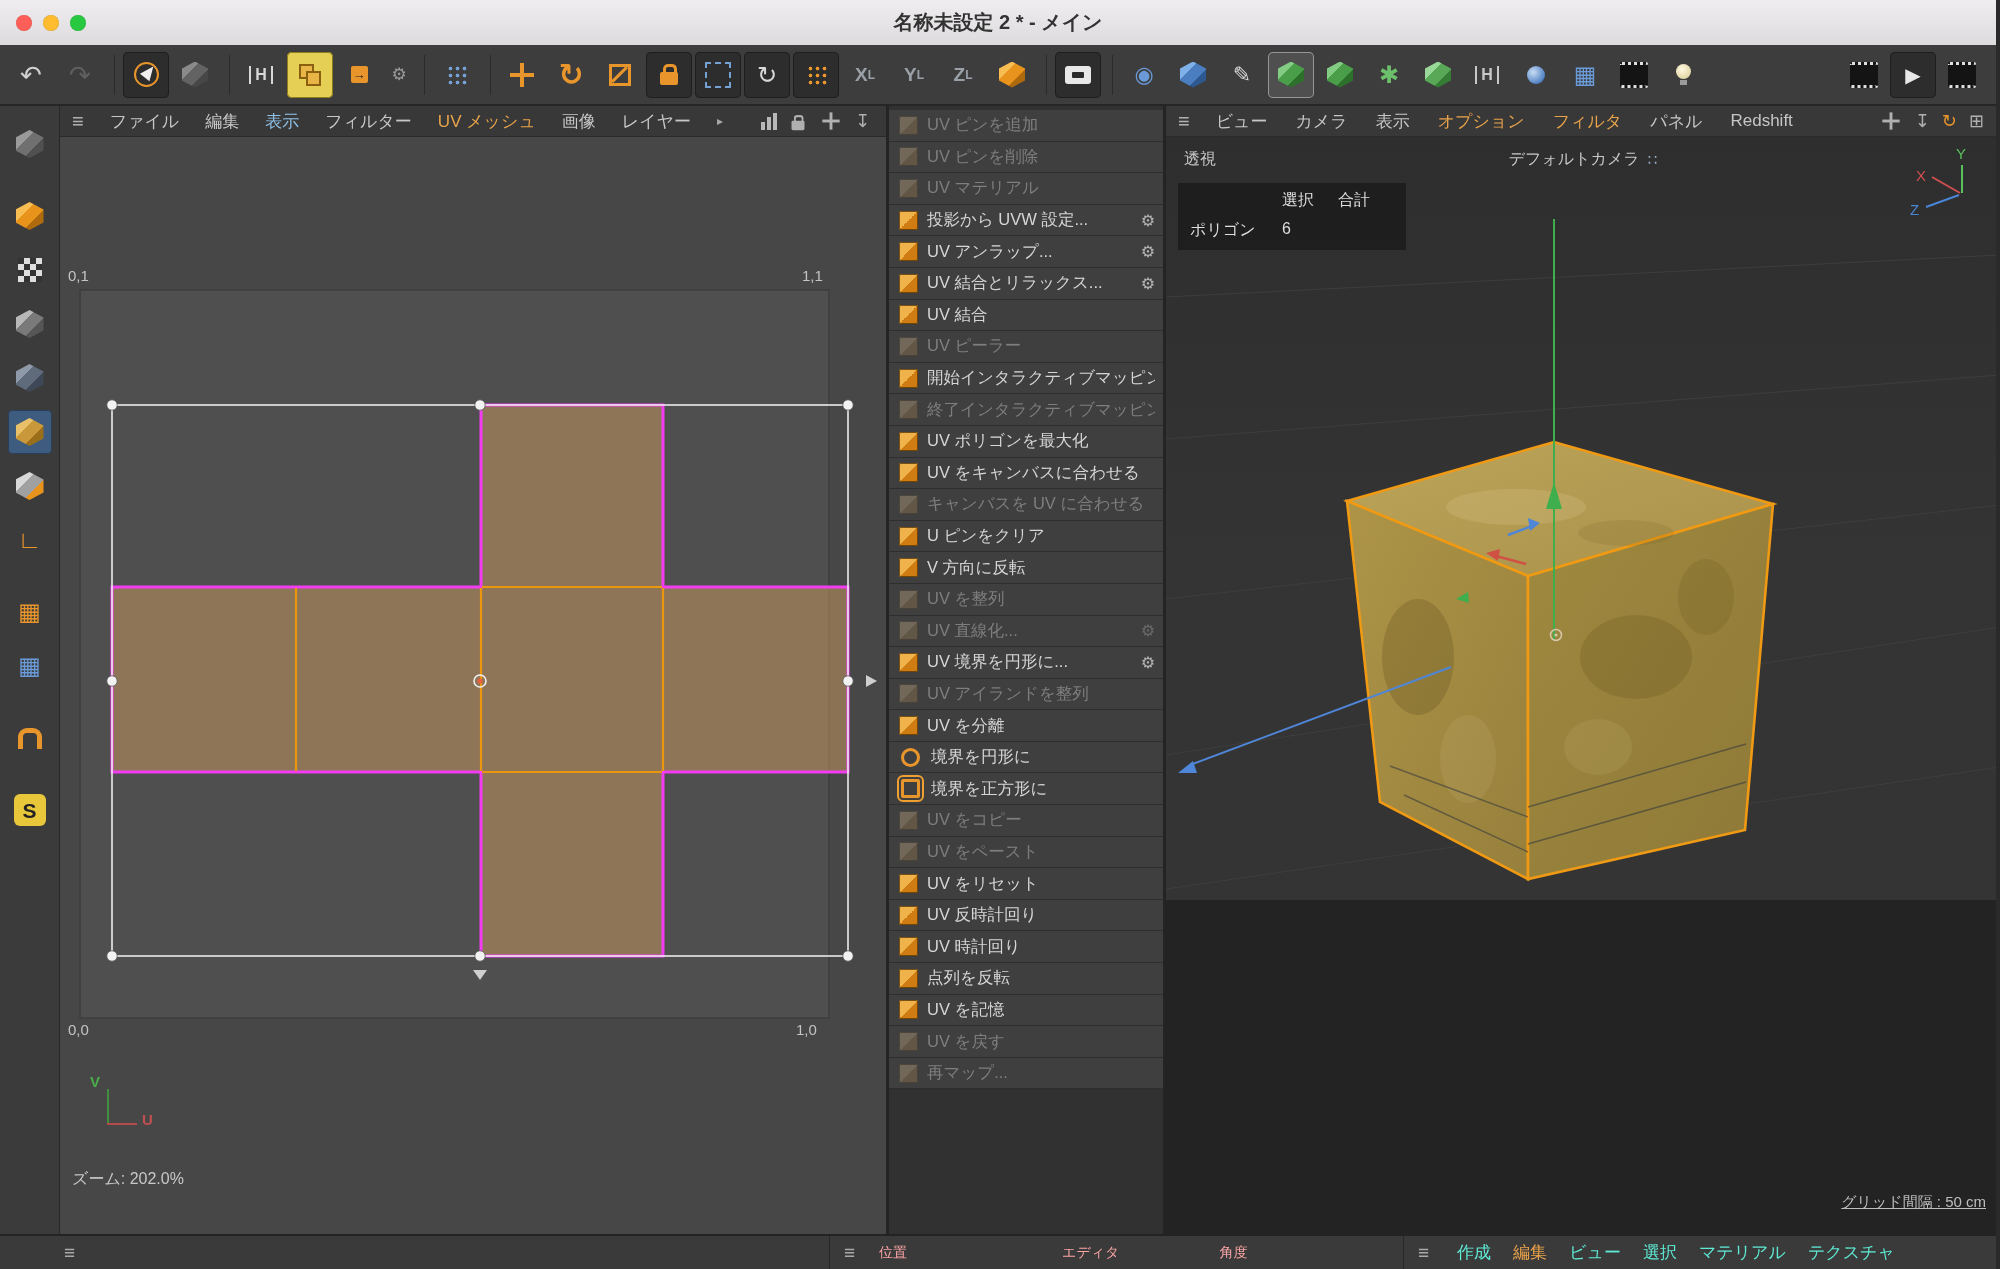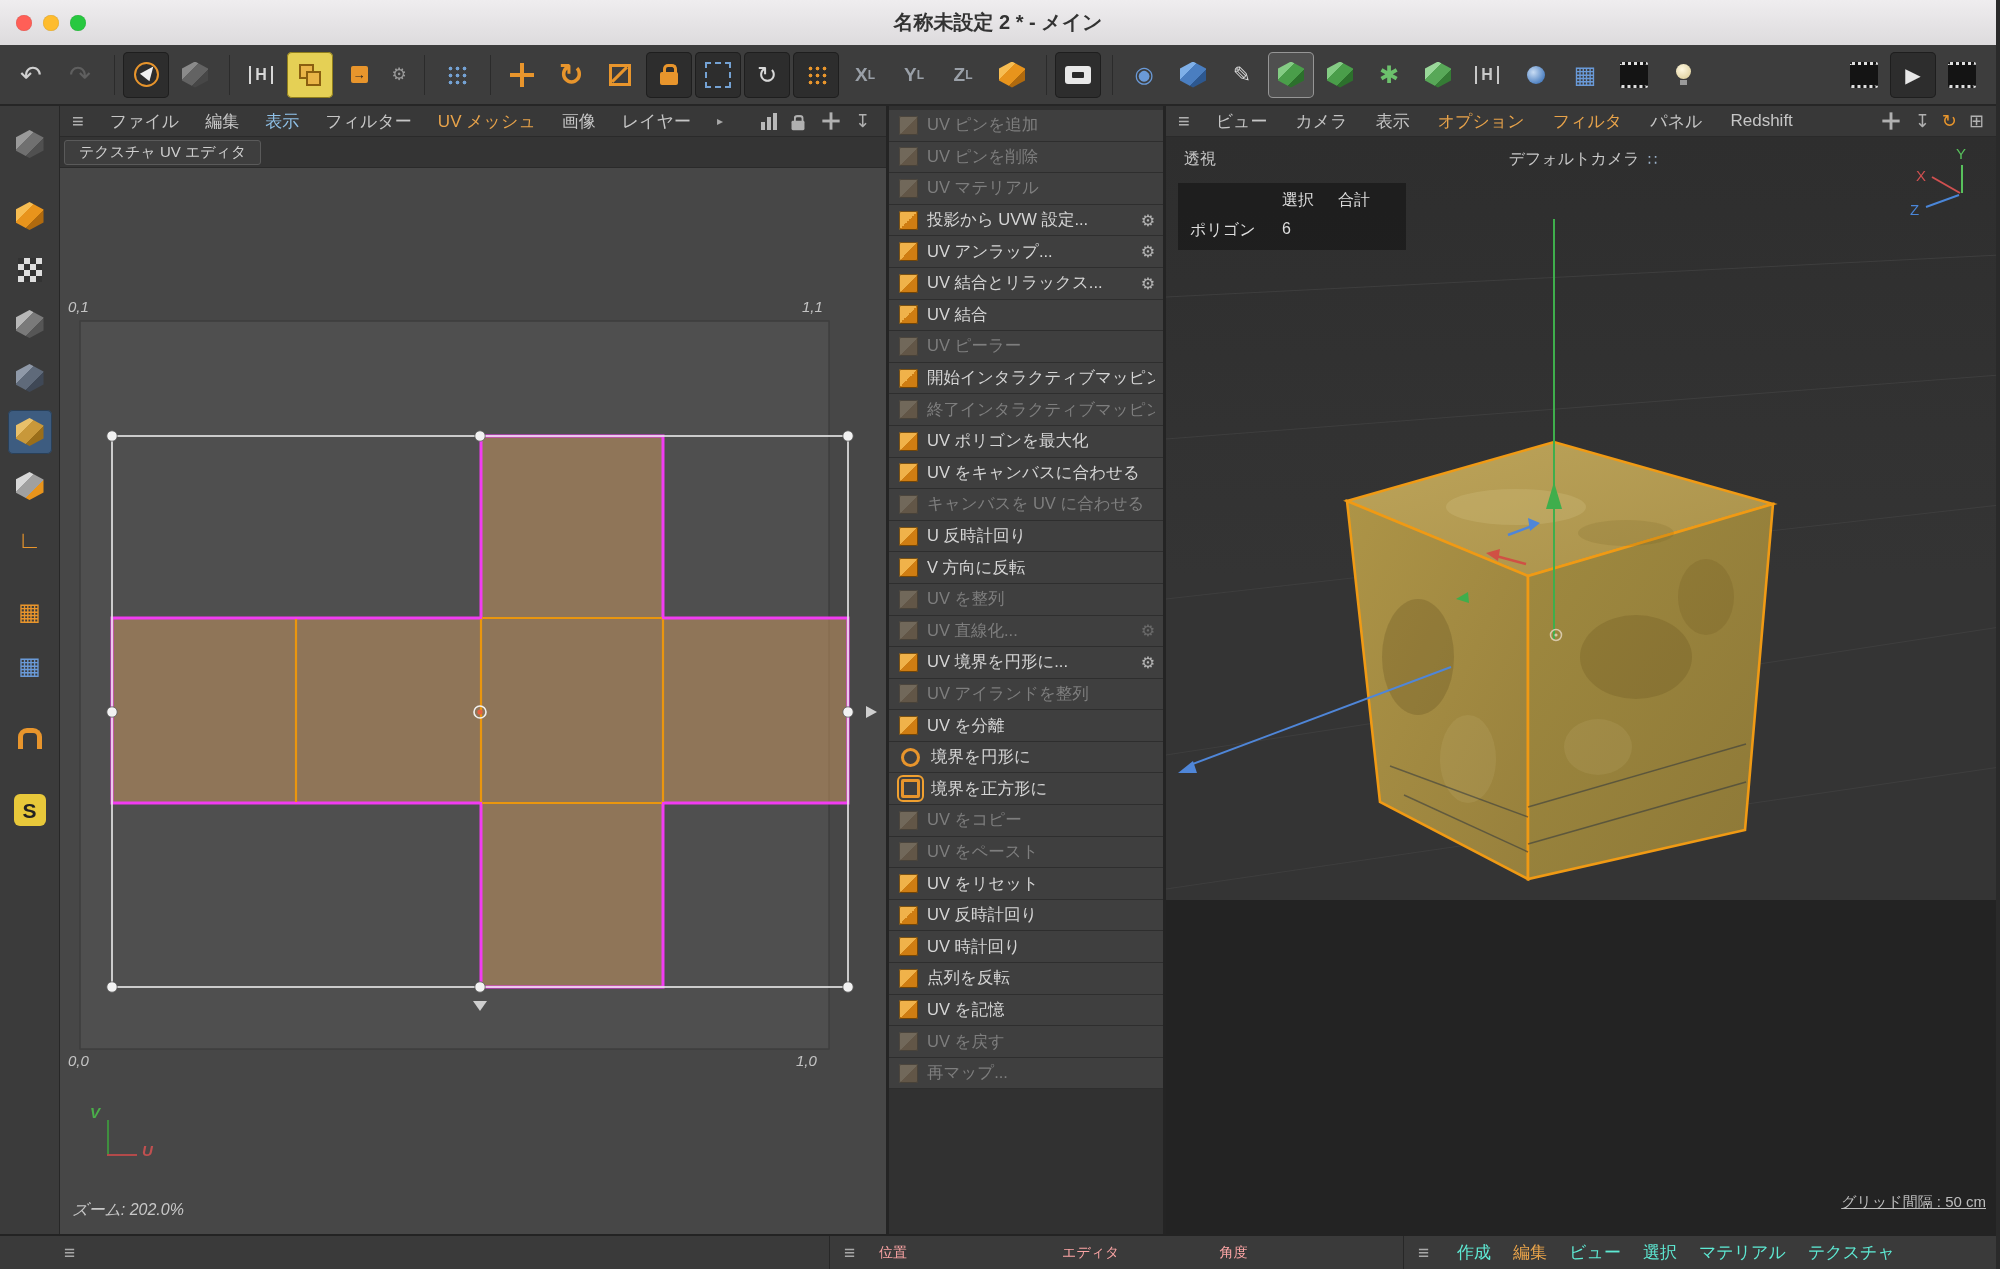--- a/index.html
+++ b/index.html
@@ -75,21 +75,21 @@
   .menubar{height:30px;background:#383838;border-bottom:1px solid #2a2a2a;display:flex;align-items:center;padding:0 12px;gap:26px;flex:none;}
   .menubar .burger{font-size:20px;color:#b0b0b0;cursor:default;}
   .menu-item{font-size:17px;color:#c6c6c6;white-space:nowrap;}
   .menu-more{font-size:12px;color:#a8a8a8;}
   .corner-icons{margin-left:auto;display:flex;align-items:center;gap:12px;padding-right:4px;}
 
   
   .uv-panel{width:826px;flex:none;display:flex;flex-direction:column;background:#474747;position:relative;}
   .tabrow{height:30px;background:#343434;border-bottom:1px solid #2a2a2a;display:flex;align-items:center;flex:none;}
   .tab{font-size:15px;color:#cfcfcf;background:#3e3e3e;border:1px solid #5a5a5a;border-radius:3px;padding:2px 14px;margin-left:4px;}
-  .uv-canvas{position:relative;flex:1;background:#474747;overflow:hidden;font-style:italic;}
+  .uv-canvas{position:relative;flex:1;background:#474747;overflow:hidden;}
   .uvlabel{position:absolute;font-size:15px;color:#c4c4c4;}
   .zoom-label{position:absolute;left:12px;top:1032px;font-size:16px;color:#c8c8c8;}
   .vu-v{position:absolute;left:30px;top:936px;color:#4aae4a;font-size:15px;font-weight:bold;}
   .vu-u{position:absolute;left:82px;top:974px;color:#c05050;font-size:15px;font-weight:bold;}
   .vu-vline{position:absolute;left:47px;top:952px;width:2px;height:36px;background:#3f8f3f;}
   .vu-uline{position:absolute;left:47px;top:986px;width:30px;height:2px;background:#b34a4a;}
 
   
   .cmd-panel{width:274px;flex:none;background:#313131;padding-top:4px;box-sizing:border-box;}
   .cmd-row{height:31.6px;background:#3f3f3f;border-bottom:1px solid #2e2e2e;display:flex;align-items:center;padding:0 8px 0 10px;box-sizing:border-box;}
@@ -323,23 +323,20 @@
             <span style="display: inline-flex;">
               <span class="ic ic-lock small" style="color: rgb(176, 176, 176);"></span>
             </span>
             <span style="display: inline-flex;">
               <span class="ic ic-move small" style="color: rgb(176, 176, 176);"></span>
             </span>
             <span style="display: inline-flex;">
               <span class="ic ic-glyph" style="color: rgb(176, 176, 176); font-size: 18px;">↧</span>
             </span>
           </div>
-      </div>
-      <div class="tabrow">
-        <span class="tab">テクスチャ UV エディタ</span>
       </div>
       <div class="uv-canvas">
         <svg width="826" height="1068" viewBox="0 0 826 1068" style="position:absolute;left:0;top:0">
 
           <rect x="20" y="153" width="749" height="728" fill="#4f4f4f" stroke="#3e3e3e" stroke-width="1.5"></rect>
 
           <polygon points="421,268 603,268 603,450 788,450 788,635 603,635 603,819 421,819 421,635 52,635 52,450 421,450" fill="rgba(196,150,96,0.55)" stroke="#f23cf2" stroke-width="3"></polygon>
 
           <g stroke="#ea960e" stroke-width="2.2">
             <line x1="236" y1="451" x2="236" y2="634"></line>
@@ -430,21 +427,21 @@
         <div class="cmd-row">
           <span class="cmd-ic"></span>
           <span class="label">UV をキャンバスに合わせる</span>
         </div>
         <div class="cmd-row disabled">
           <span class="cmd-ic"></span>
           <span class="label">キャンバスを UV に合わせる</span>
         </div>
         <div class="cmd-row">
           <span class="cmd-ic"></span>
-          <span class="label">U 反時計回り</span>
+          <span class="label">U ピンをクリア</span>
         </div>
         <div class="cmd-row">
           <span class="cmd-ic"></span>
           <span class="label">V 方向に反転</span>
         </div>
         <div class="cmd-row disabled">
           <span class="cmd-ic"></span>
           <span class="label">UV を整列</span>
         </div>
         <div class="cmd-row disabled">

